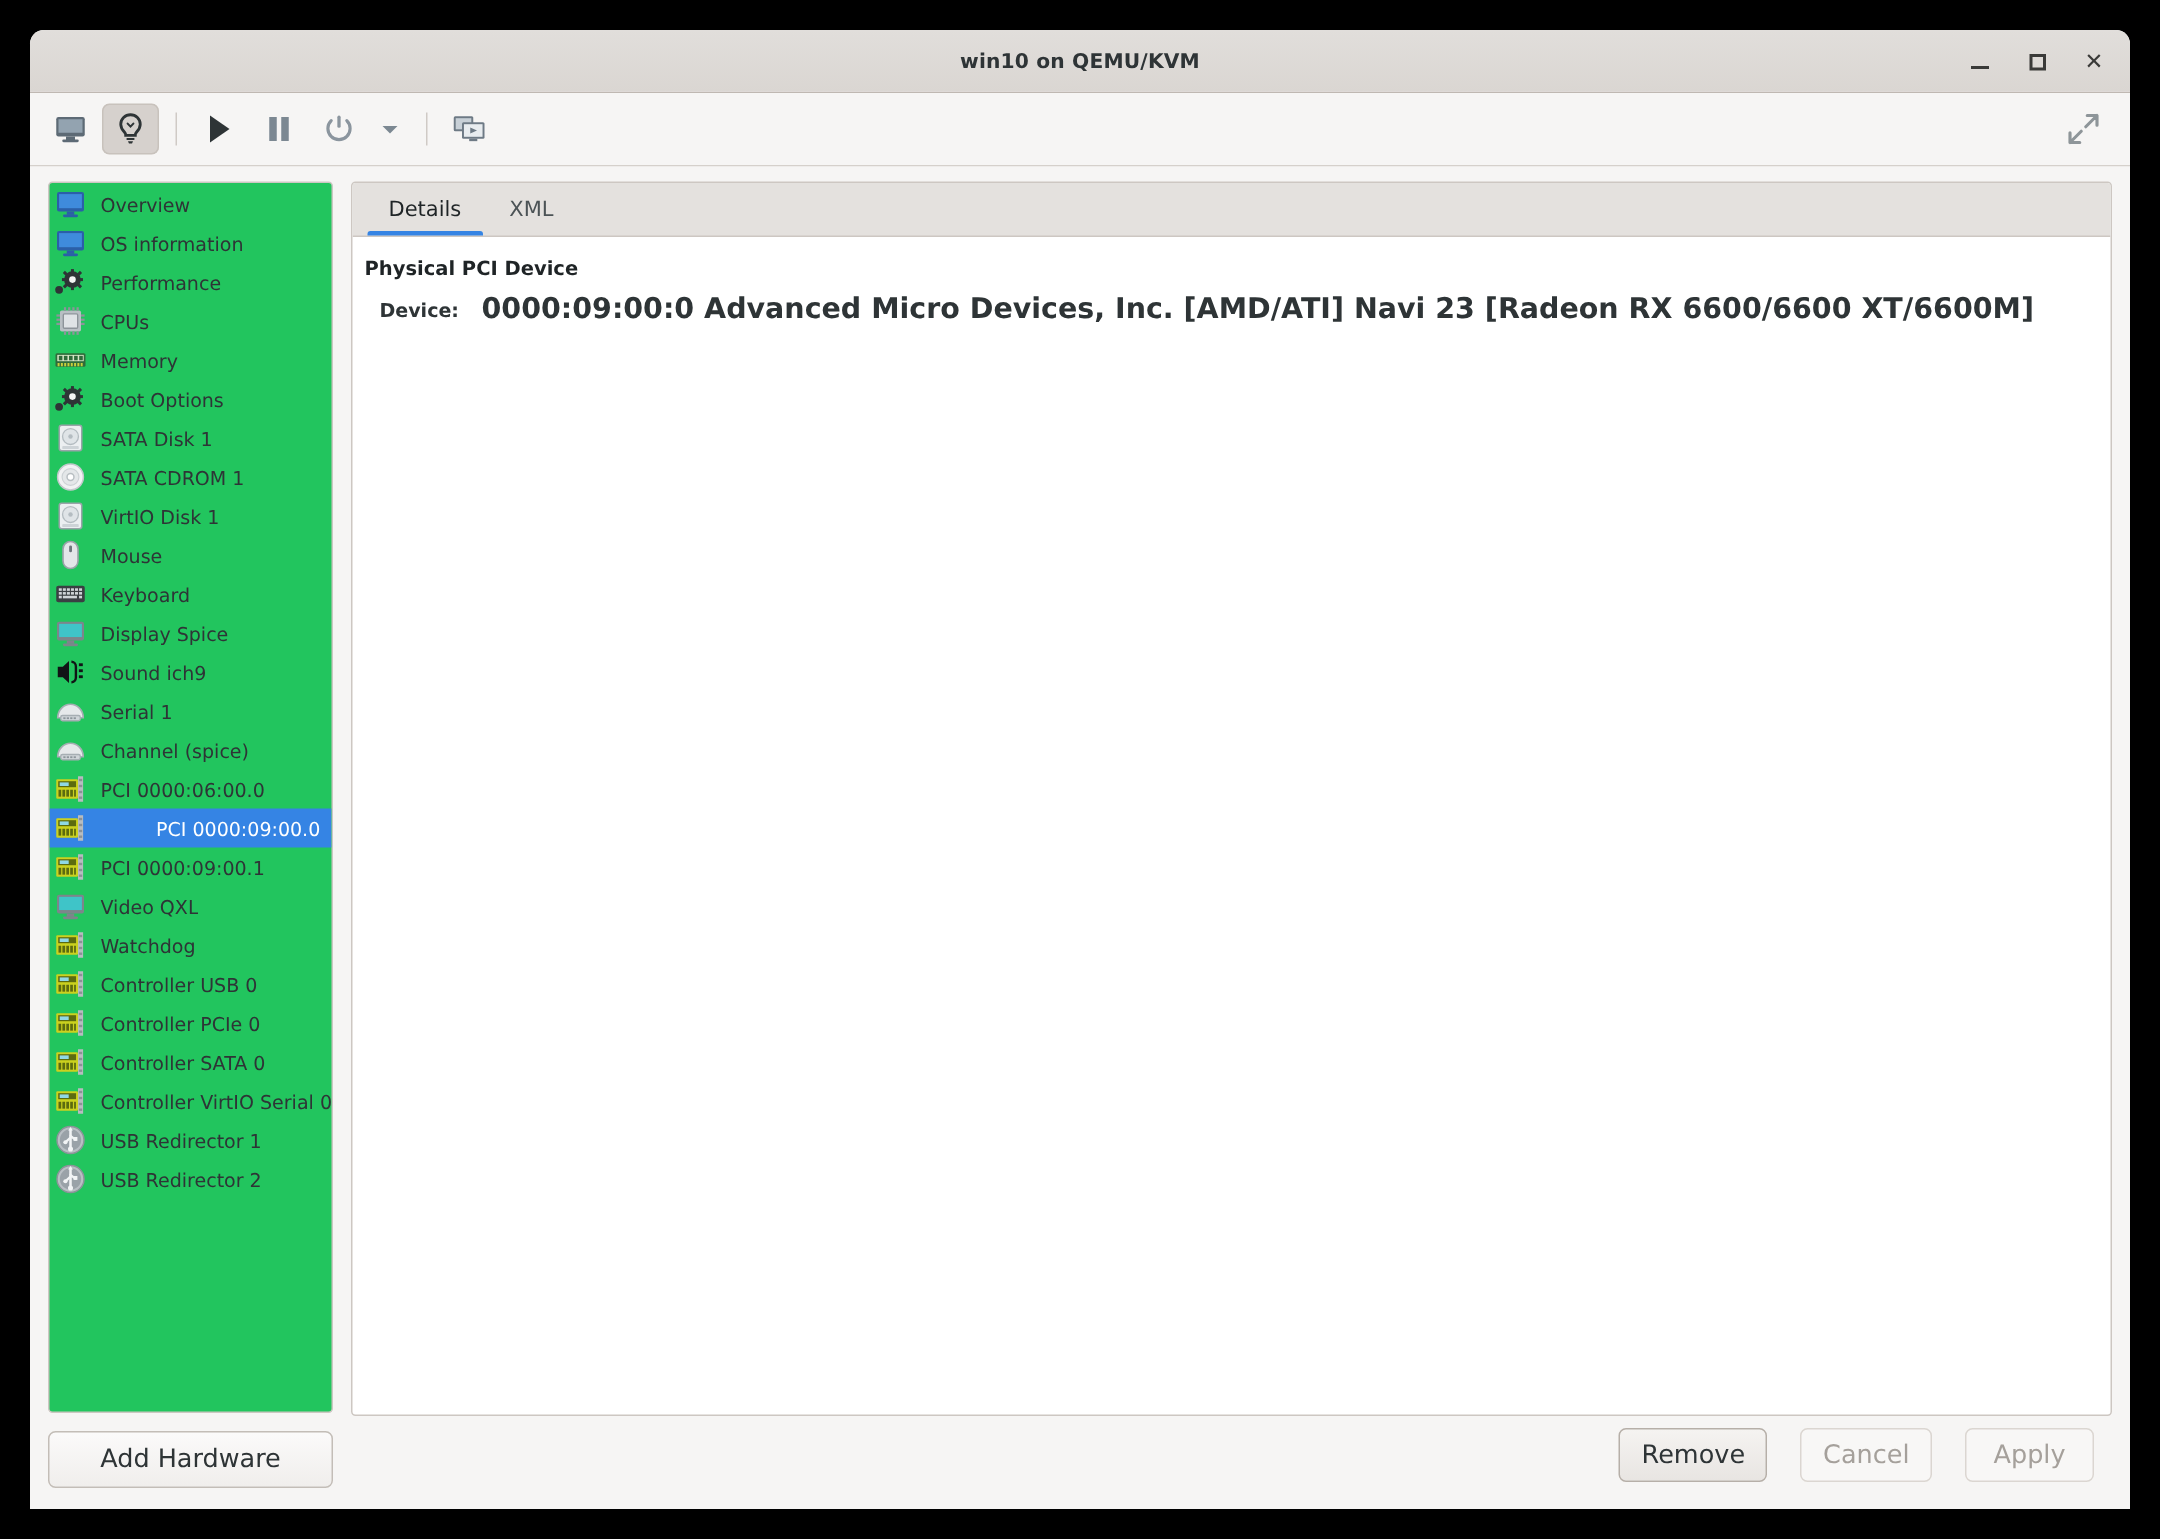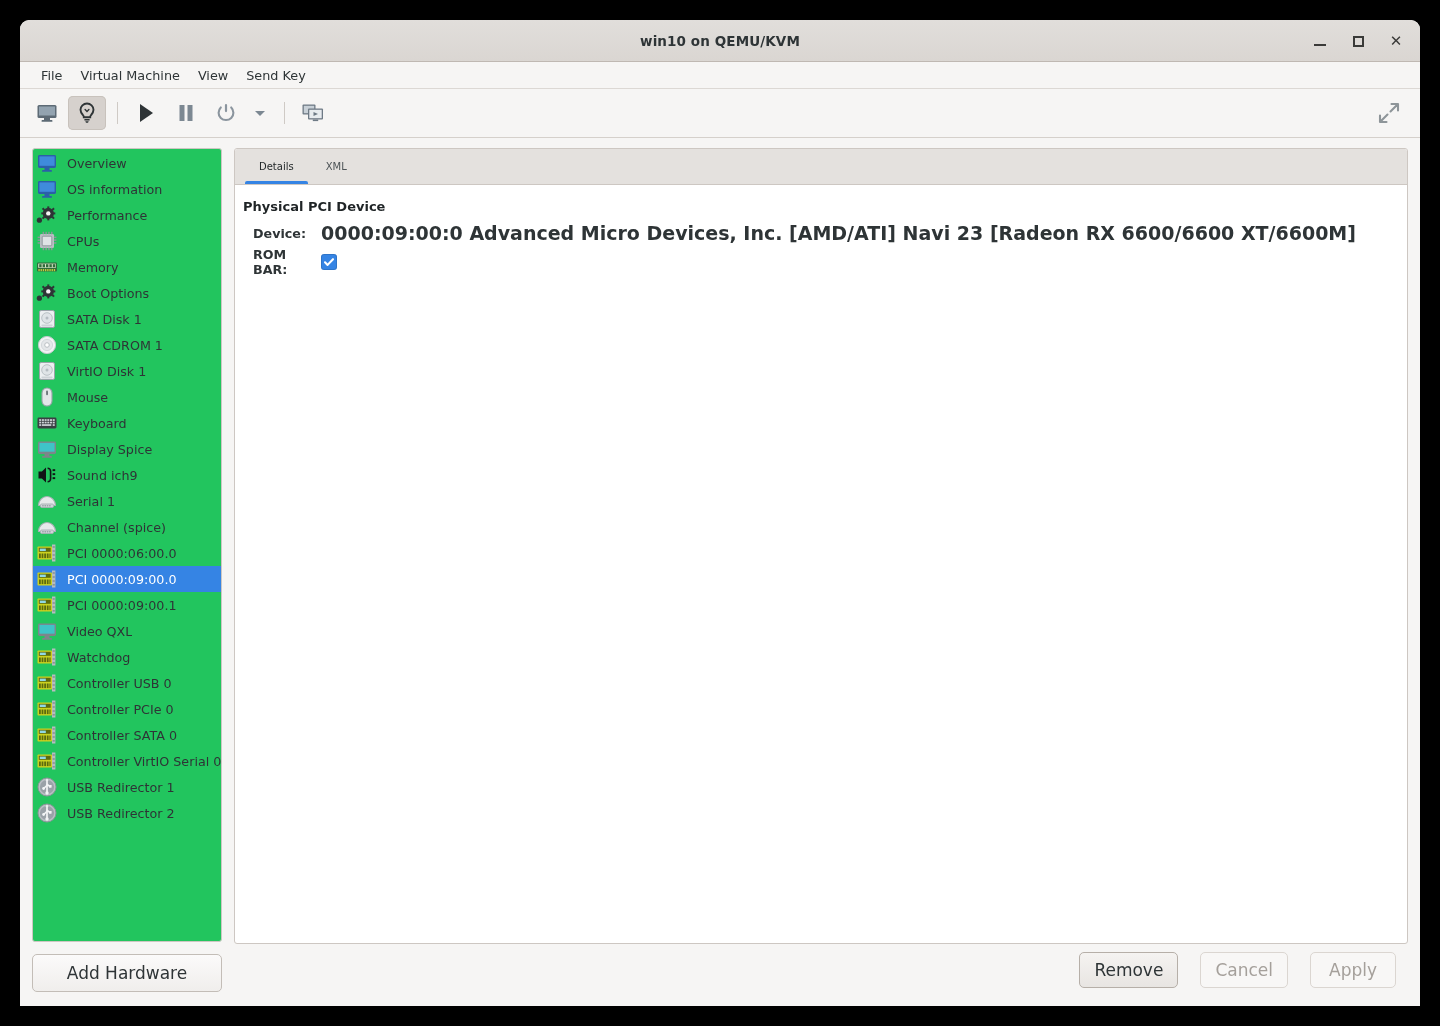--- a/index.html
+++ b/index.html
@@ -133,21 +133,21 @@
   .hw-row {
     display: flex;
     align-items: center;
     height: 26px;
     padding-left: 3px;
     cursor: default;
     font-size: 12.7px;
     color: #2e3436;
     white-space: nowrap;
   }
-  .hw-row.selected { background: #3584e4; color: #ffffff; }
+  .hw-row.selected { background: #3584e4; color: #ffffff; gap: 37px; }
   .hw-icon {
     width: 22px; height: 22px;
     flex: 0 0 22px;
     margin-right: 9px;
     position: relative;
   }
   .hw-label { overflow: hidden; text-overflow: clip; }
 
   .addhw-wrap { padding: 12px 0 14px 0; }
   .btn {
@@ -197,21 +197,21 @@
     background: #e4e1de;
     border-bottom: 1px solid #cdc7c2;
     display: flex;
     align-items: stretch;
     padding-left: 8px;
   }
   .tab {
     position: relative;
     display: flex; align-items: center;
     padding: 0 16px;
-    font-size: 10px;
+    font-size: 14px;
     color: #4c5356;
     cursor: pointer;
   }
   .tab.active { color: #1f2426; }
   .tab.active::after {
     content: "";
     position: absolute;
     left: 2px; right: 2px; bottom: 0;
     height: 3px;
     background: #3584e4;
@@ -286,26 +286,20 @@
       </div>
       <div class="win-btn">
         <div class="glyph-max"></div>
       </div>
       <div class="win-btn">
         <span class="glyph-close">✕</span>
       </div>
     </div>
   </div>
 
-  <div class="menubar">
-    <div class="menu-item">File</div>
-    <div class="menu-item">Virtual Machine</div>
-    <div class="menu-item">View</div>
-    <div class="menu-item">Send Key</div>
-  </div>
 
   <div class="toolbar">
 
     <div class="tb-btn">
       <span>
         <svg width="22" height="20" viewBox="0 0 22 20">
           <rect x="1.5" y="2" width="19" height="13" rx="1.5" fill="#5d6a75"></rect>
           <rect x="3" y="3.5" width="16" height="9" fill="#93a3b0"></rect>
           <rect x="8" y="15" width="6" height="2.5" fill="#5d6a75"></rect>
           <rect x="5.5" y="17" width="11" height="1.8" rx="0.9" fill="#5d6a75"></rect>
@@ -870,30 +864,20 @@
         </div>
 
         <div class="panel-content">
           <div class="section-title">Physical PCI Device</div>
 
           <div class="field-row">
             <div class="field-label">Device:</div>
             <div class="field-value">0000:09:00:0 Advanced Micro Devices, Inc. [AMD/ATI] Navi 23 [Radeon RX 6600/6600 XT/6600M]</div>
           </div>
 
-          <div class="field-row">
-            <div class="field-label">ROM BAR:</div>
-            <div class="checkbox">
-              <span>
-                <svg width="12" height="12" viewBox="0 0 12 12">
-                  <path d="M2 6.3 L4.6 8.9 L10 3.2" fill="none" stroke="#ffffff" stroke-width="2.1" stroke-linecap="round" stroke-linejoin="round"></path>
-                </svg>
-              </span>
-            </div>
-          </div>
         </div>
 
       </div>
 
       <div class="footer">
         <button class="btn strong">Remove</button>
         <button class="btn disabled">Cancel</button>
         <button class="btn disabled">Apply</button>
       </div>
     </div>

